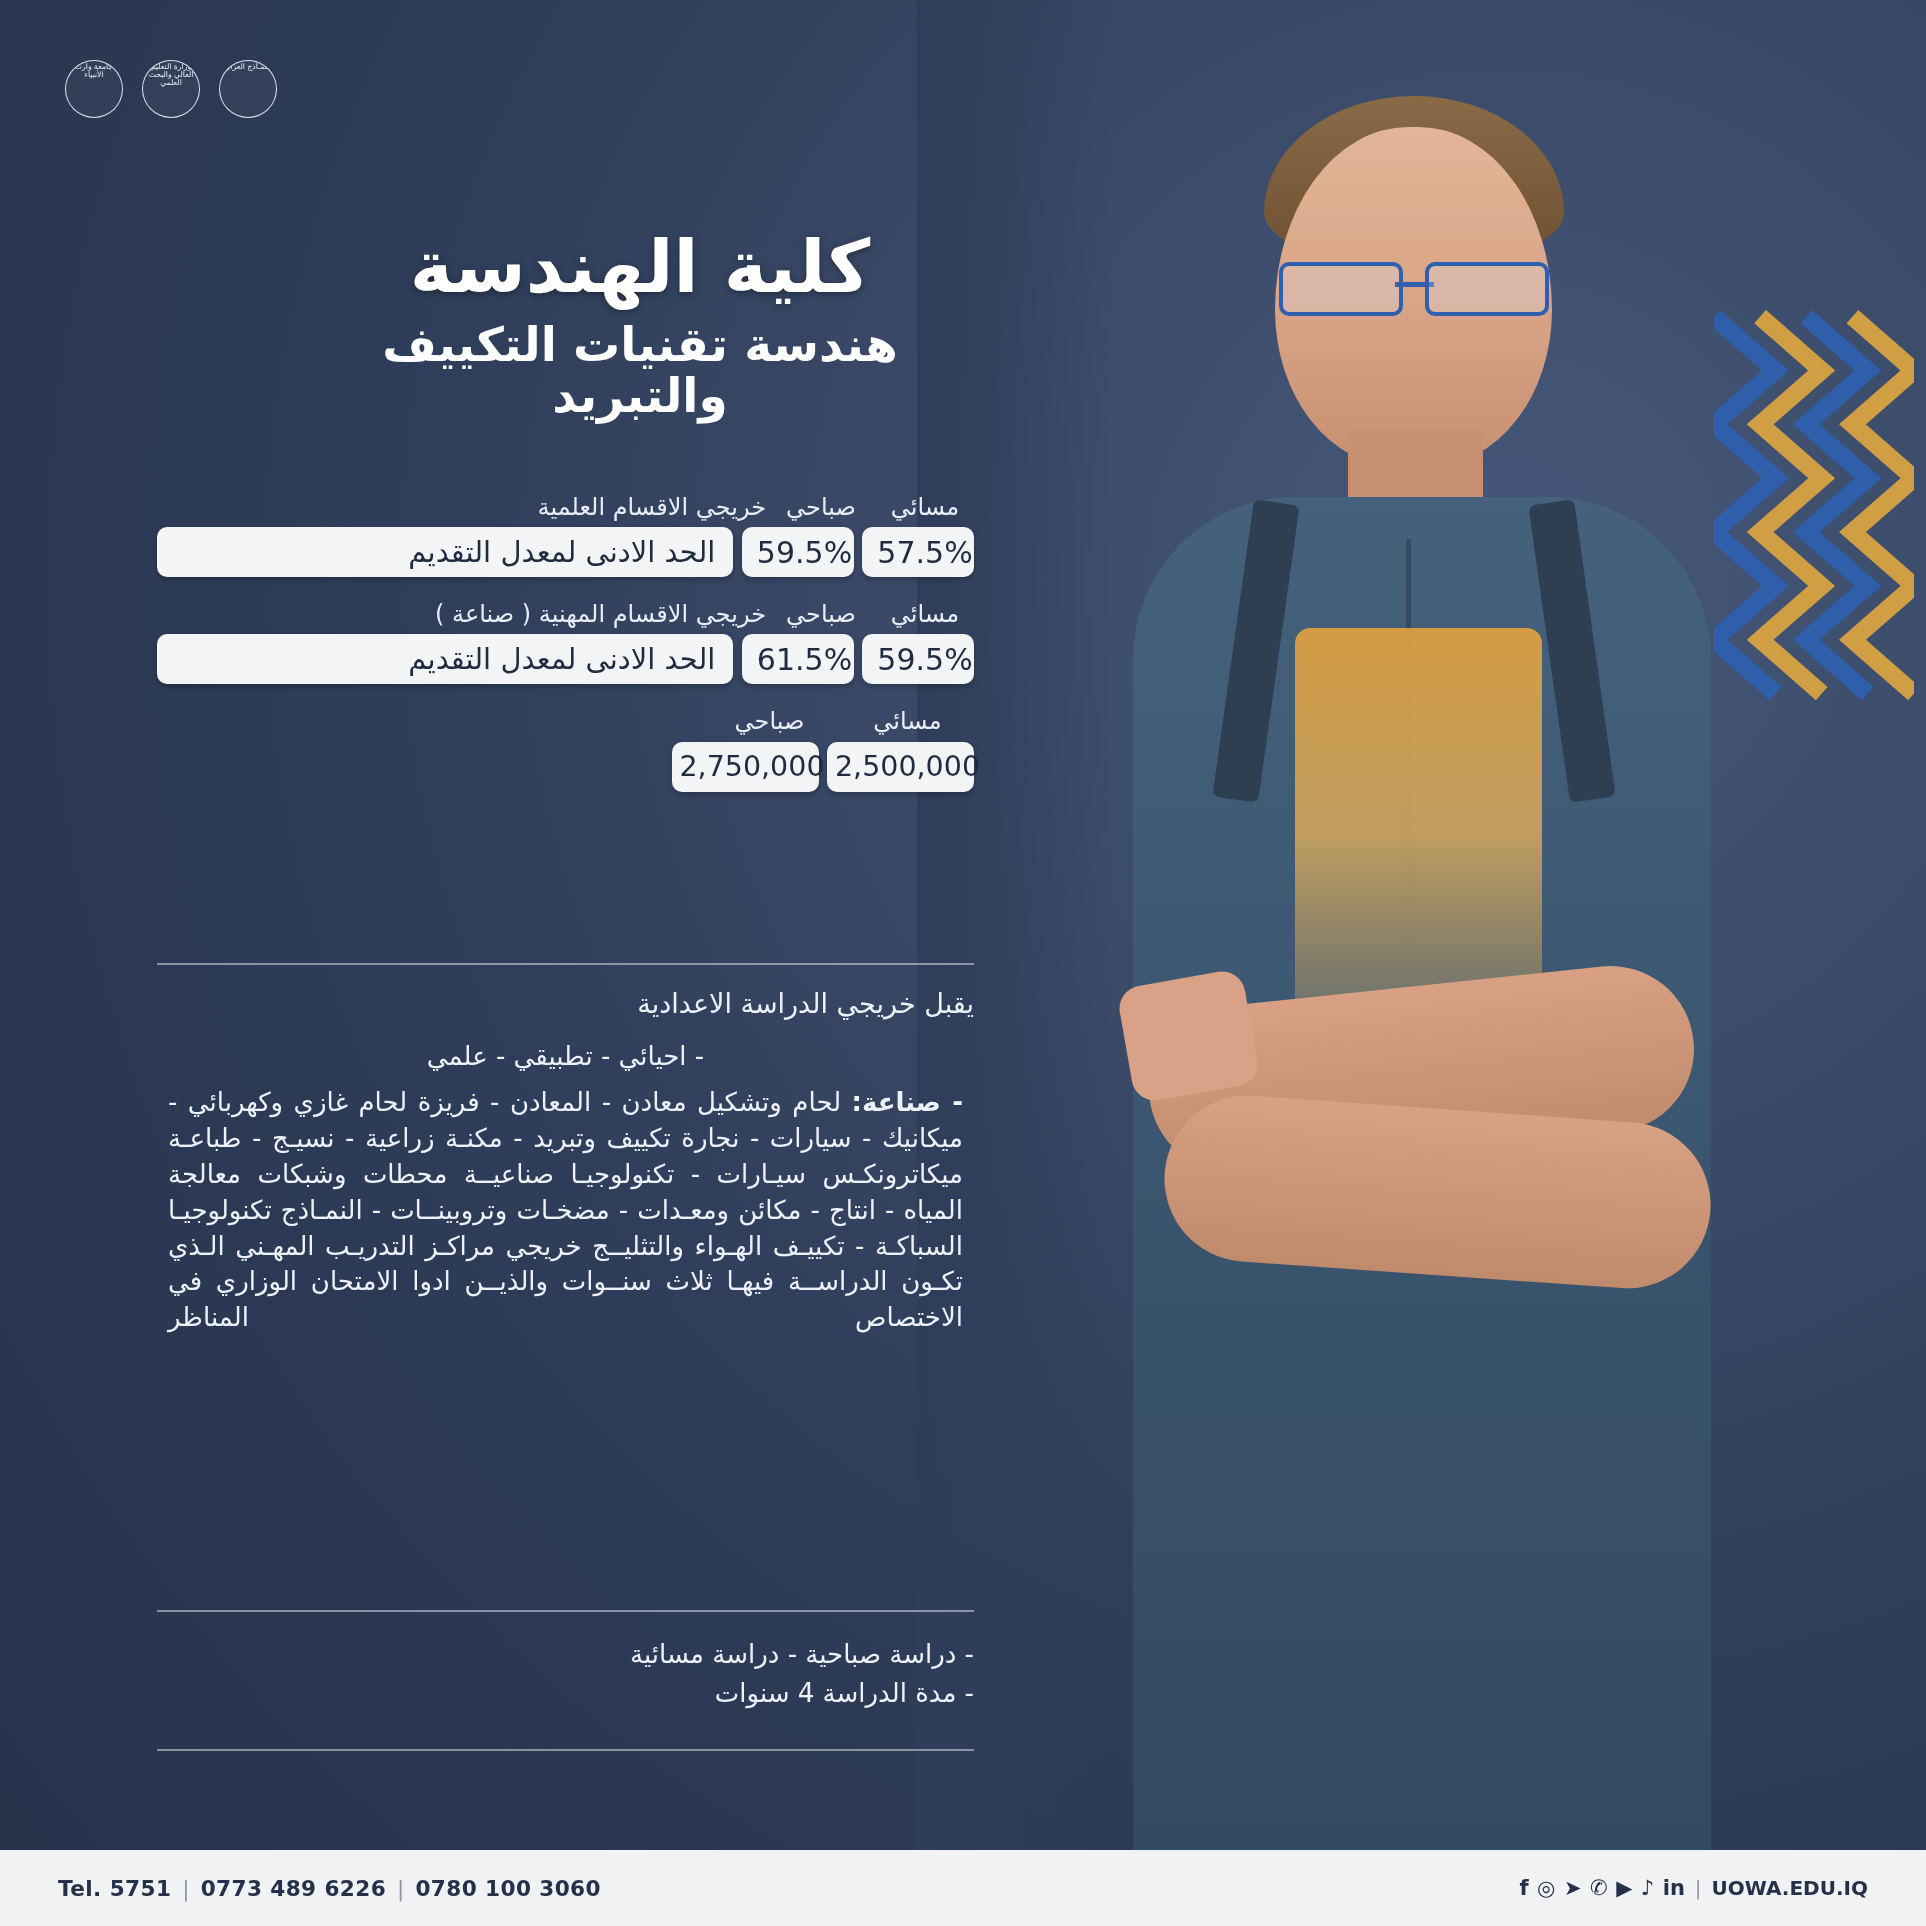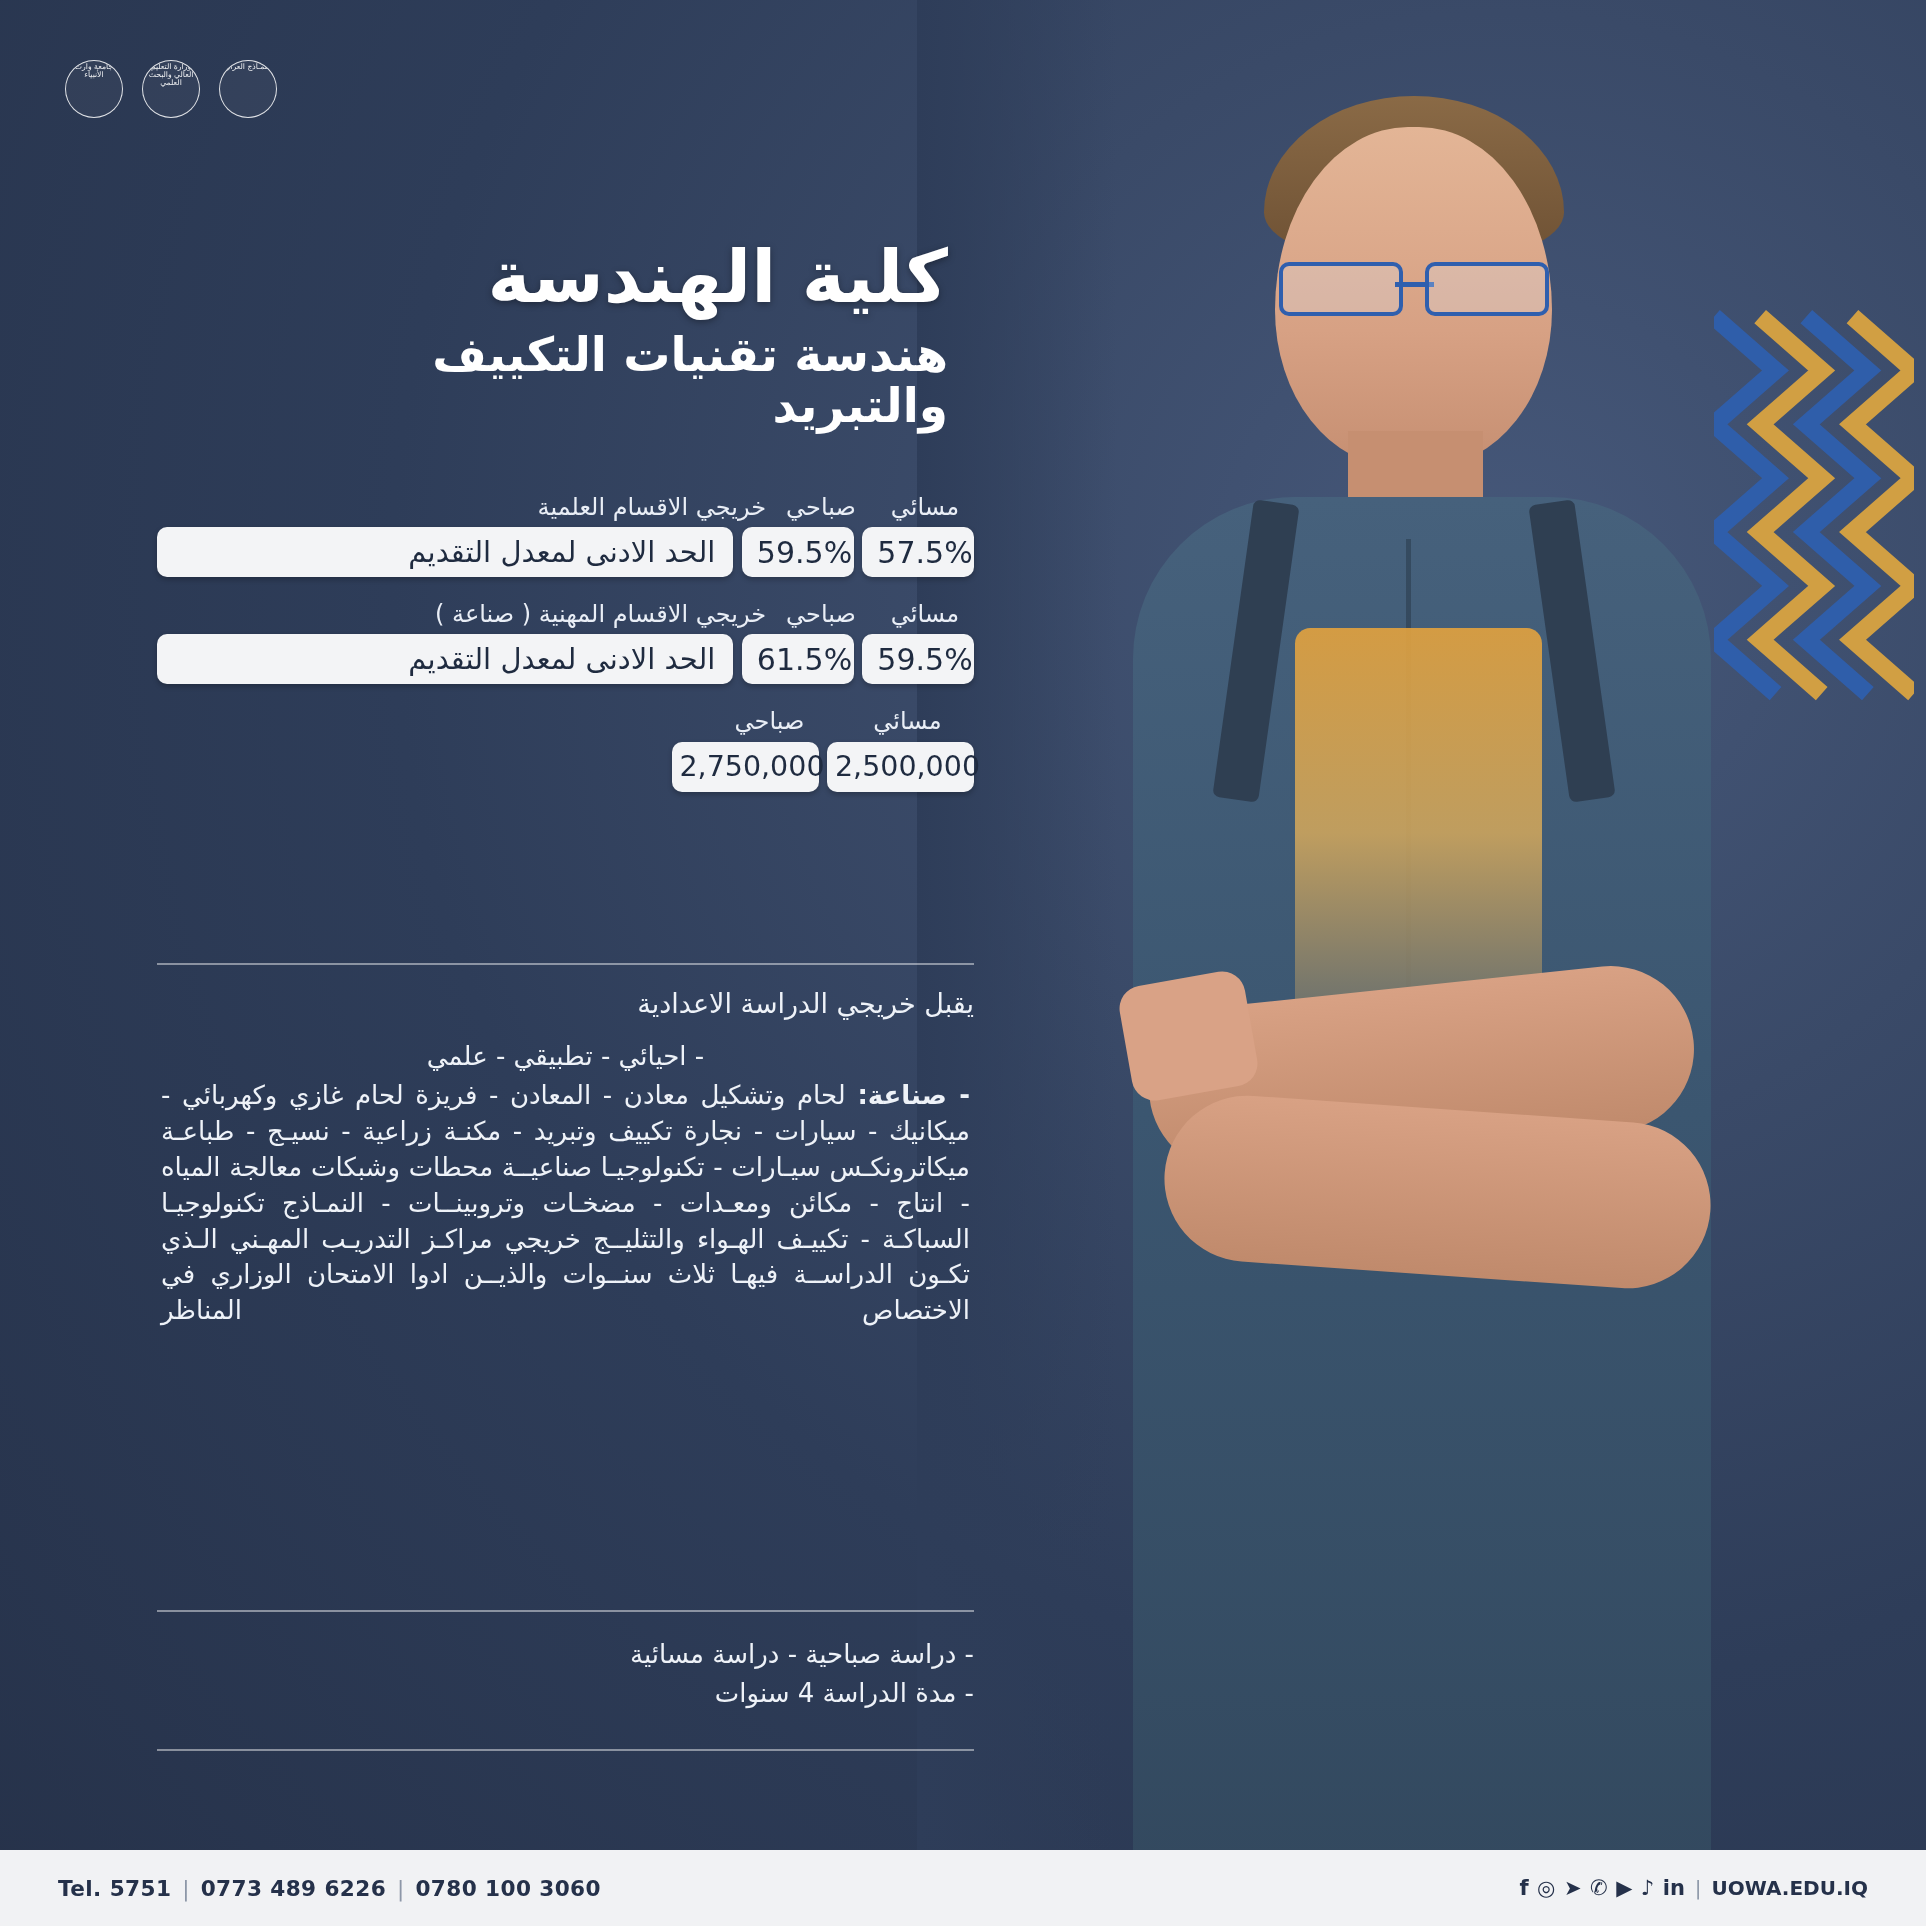--- a/index.html
+++ b/index.html
@@ -31,21 +31,21 @@
     width:58px;height:58px;border-radius:50%;
     border:1.9px solid rgba(255,255,255,.85);
     display:flex;align-items:flex-start;justify-content:center;
     color:#fff;font-size:10px;text-align:center;line-height:1.05;
     box-sizing:border-box;
     background:rgba(255,255,255,.04);
     overflow:hidden;
   }
   .logo span{font-size:7.7px;padding:2.3px;opacity:.92;}
   .title-wrap{
-    position:absolute;top:239px;right:978px;width:616px;text-align:right;
+    position:absolute;top:229px;right:978px;width:616px;text-align:center;
   }
   .main-title{
     color:#fff;font-size:73px;font-weight:bold;line-height:1.05;margin:0;
     text-shadow:0 2.3px 7px rgba(0,0,0,.35);
   }
   .sub-title{
     color:#ffffff;font-size:47px;font-weight:bold;margin:13px 0 0 0;line-height:1.1;
   }
   
   .info-block{
@@ -78,21 +78,21 @@
     position:absolute;right:952px;width:817px;height:1.5px;
     background:rgba(255,255,255,.45);
   }
   
   .body-text{
     position:absolute;right:952px;width:817px;direction:rtl;color:#eef2f8;
   }
   .bt-line{font-size:26px;line-height:1.34;text-align:right;margin:0 0 3.9px 0;}
   .bt-line.head{font-size:27px;margin-bottom:17px;}
   .bt-just{
-    font-size:26px;line-height:1.38;text-align:justify;text-align-last:justify;margin:4px;
+    font-size:26px;line-height:1.38;text-align:justify;text-align-last:justify;margin:11px;
   }
   .bold{font-weight:bold;}
   
   .footer{
     position:absolute;left:0;bottom:0;width:1926px;height:76px;
     background:#f1f2f4;display:flex;align-items:center;justify-content:space-between;
     direction:ltr;padding:0 58px;box-sizing:border-box;
   }
   .footer-left{display:flex;align-items:center;gap:10.8px;color:#25314a;font-size:21.6px;font-weight:bold;letter-spacing:0.4px;}
   .sep{color:#8d97a8;font-weight:normal;}

